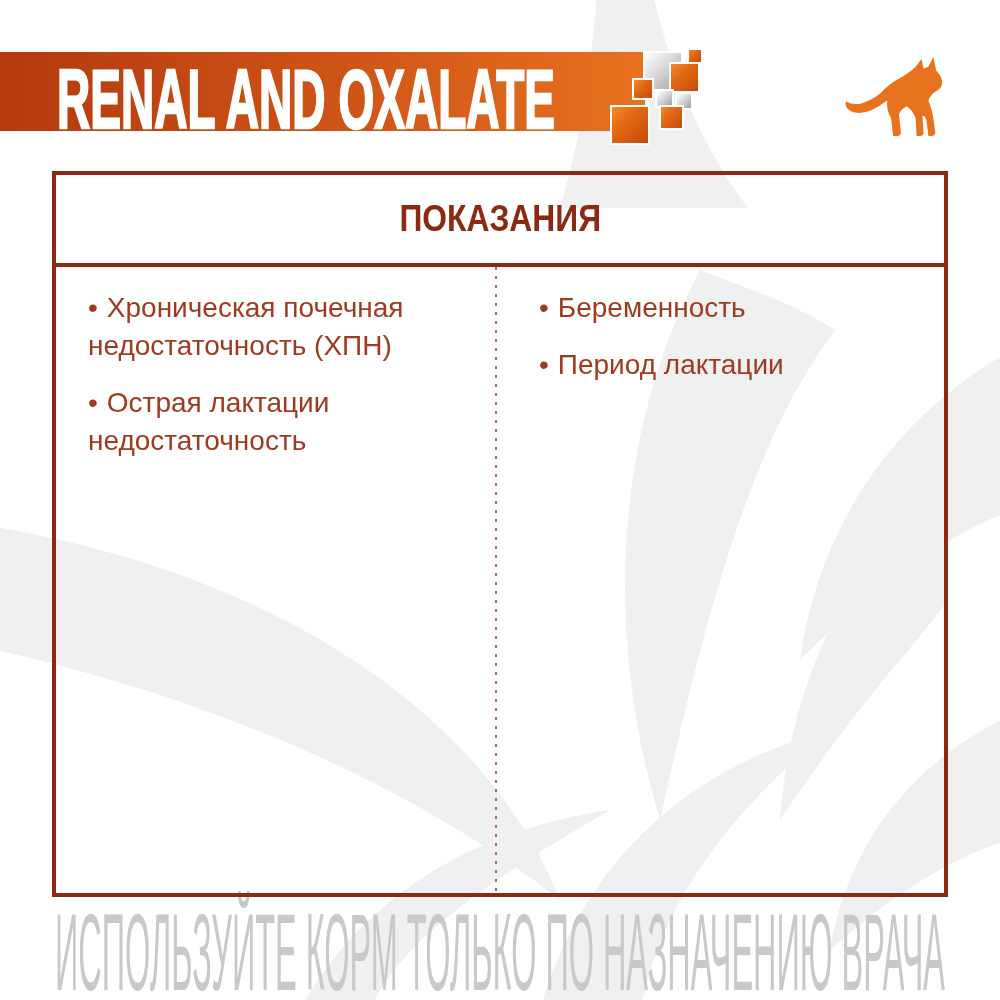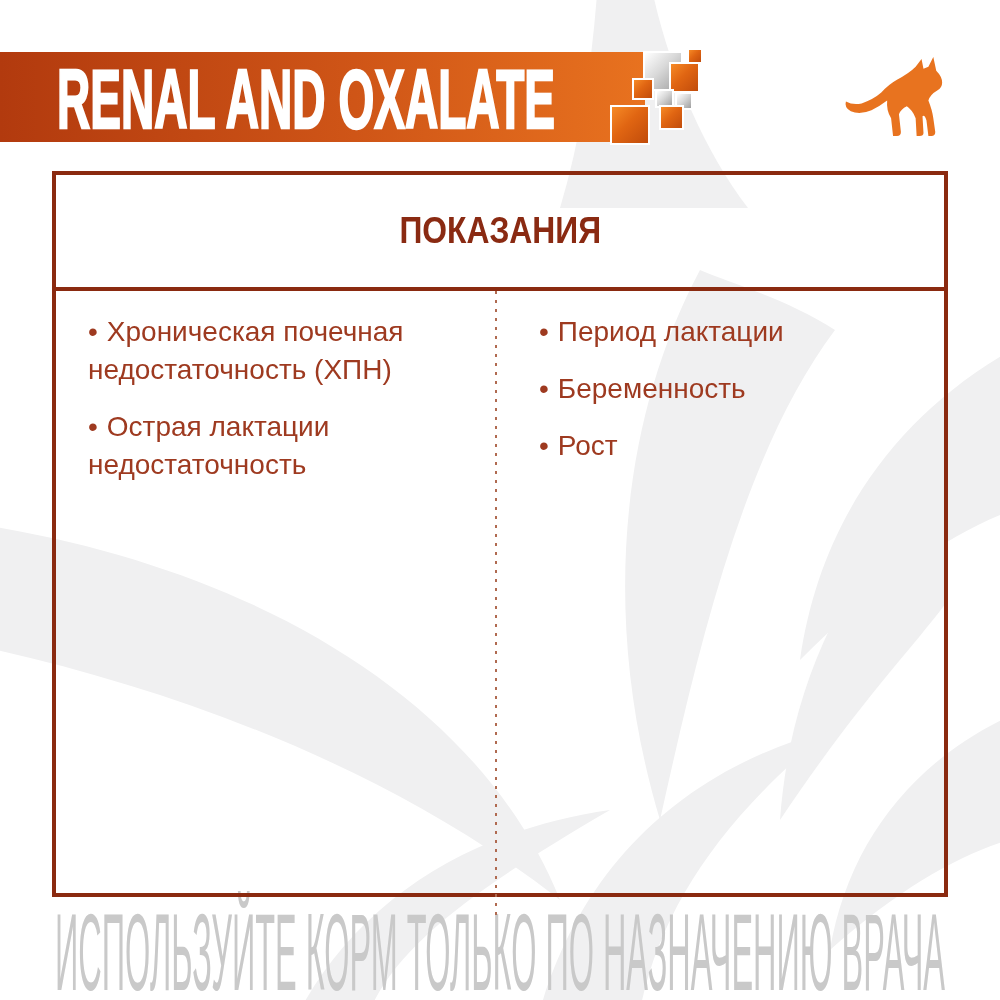--- a/index.html
+++ b/index.html
@@ -5,37 +5,37 @@
   html,body{margin:0;padding:0;background:#ffffff;}
   #page{
     position:relative;width:1000px;height:1000px;overflow:hidden;
     background:#ffffff;font-family:"Liberation Sans",sans-serif;
   }
   
   .bg-svg{position:absolute;left:0;top:0;z-index:0;}
   .wm-svg{position:absolute;left:0;top:0;z-index:1;}
   
   .banner{
-    position:absolute;left:0;top:52px;width:645px;height:90px;z-index:3;
+    position:absolute;left:0;top:52px;width:645px;height:79px;z-index:3;
     background:linear-gradient(90deg,#b23a0e 0%,#cf5517 55%,#e8721f 100%);
   }
   .banner svg{display:block;}
   
   .mosaic{position:absolute;left:0;top:0;z-index:4;}
   .sq{position:absolute;box-shadow:0 0 0 2px #ffffff;}
   .sq.or{background:linear-gradient(135deg,#f68a26 0%,#e06512 45%,#c14c0b 100%);}
   .sq.sv{background:linear-gradient(135deg,#ffffff 0%,#d9d9d9 45%,#9f9f9f 100%);}
   
   .cat{position:absolute;left:842px;top:53px;z-index:4;}
   
   .info-table{
     position:absolute;left:52px;top:171px;width:896px;height:726px;z-index:2;
     border:4px solid #8a2a10;box-sizing:border-box;background:transparent;
   }
-  .thead{display:flex;height:116px;border-bottom:4px solid #8a2a10;box-sizing:border-box;align-items:center;}
+  .thead{display:flex;height:92px;border-bottom:4px solid #8a2a10;box-sizing:border-box;align-items:center;}
   .th{flex:1;display:flex;align-items:center;justify-content:center;}
   .th span{
     display:inline-block;white-space:nowrap;font-size:37px;font-weight:bold;
     color:#8a2a12;transform:scaleX(0.86);
   }
   .tbody{display:flex;height:626px;}
   .col{flex:1;box-sizing:border-box;padding:22px 12px 0 32px;}
   .col.right{padding:22px 10px 0 42px;}
   .divider{
     width:2px;align-self:stretch;
@@ -106,20 +106,19 @@
         <span>ПОКАЗАНИЯ</span>
       </div>
     </div>
     <div class="tbody">
       <div class="col">
         <p class="item"><span class="bullet">•</span><span>Хроническая почечная недостаточность (ХПН)</span></p>
         <p class="item"><span class="bullet">•</span><span>Острая лактации недостаточность</span></p>
       </div>
       <div class="divider"></div>
       <div class="col right">
+        <p class="item"><span class="bullet">•</span><span>Беременность</span></p>
         <p class="item"><span class="bullet">•</span><span>Период лактации</span></p>
-        <p class="item"><span class="bullet">•</span><span>Беременность</span></p>
-        <p class="item"><span class="bullet">•</span><span>Рост</span></p>
       </div>
     </div>
   </div>
 
 </div>
 
 </body></html>

